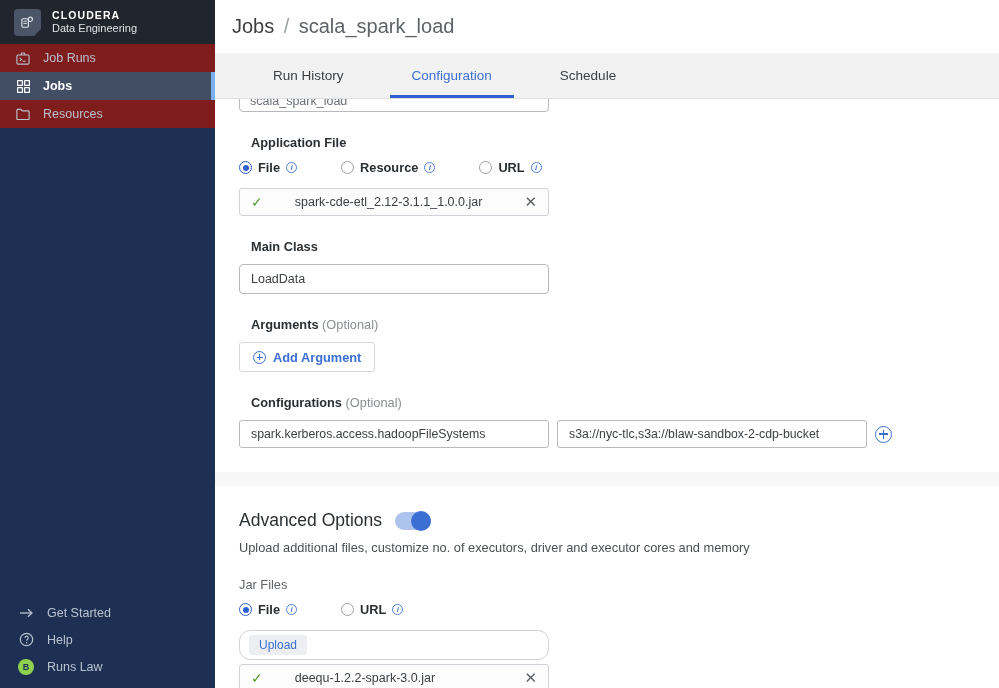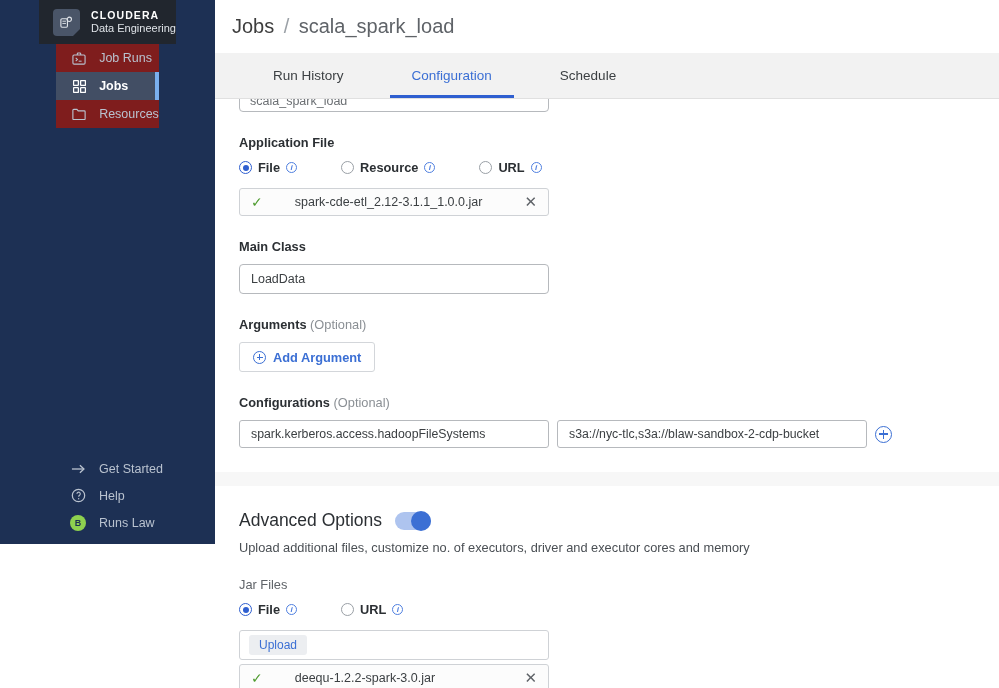--- a/index.html
+++ b/index.html
@@ -7,26 +7,25 @@
   body {
     width: 999px; height: 688px;
     font-family: "Liberation Sans", sans-serif;
     background: #ffffff;
     overflow: hidden;
     display: flex;
   }
 
   
   .sidebar {
-    width: 215px; height: 544px;
+    width: 215px; height: 688px;
     background: #1d3054;
     display: flex; flex-direction: column;
     flex: 0 0 215px;
     position: relative;
-    align-items: center;
   }
   .brand {
     height: 44px;
     background: #21262e;
     display: flex; align-items: center;
     padding-left: 14px;
     gap: 11px;
   }
   .brand-logo {
     width: 27px; height: 27px;
@@ -155,21 +154,21 @@
     padding: 0 10px;
     display: flex; align-items: flex-end;
     overflow: hidden;
     margin-top: -17px;
     padding-bottom: 3px;
   }
 
   .field-label {
     font-size: 12.8px; color: #2b2f33;
     font-weight: bold;
-    margin: 23px 0 10px 0;
+    margin: 23px 0 10px 12px;
   }
   .optional { color: #8a8f94; font-weight: normal; }
 
   .radio-row { display: flex; align-items: center; gap: 0; margin-bottom: 13px; }
   .radio-opt {
     display: flex; align-items: center; gap: 6px;
     margin-right: 44px; cursor: pointer;
   }
   .radio {
     width: 13px; height: 13px; border-radius: 50%;
@@ -265,21 +264,21 @@
     width: 20px; height: 20px; border-radius: 50%;
     background: #3b6fd4;
   }
   .adv-desc { font-size: 12.8px; color: #4a4f54; margin-top: 9px; }
   .sub-label {
     font-size: 12.8px; color: #5f6368;
     margin: 22px 0 10px 0;
   }
   .upload-box {
     width: 310px; height: 30px;
-    border: 1px solid #cfd2d6; border-radius: 3px;
+    border: 1px solid #cfd2d6; border-radius: 11px;
     background: #ffffff;
     display: flex; align-items: center;
     padding-left: 9px;
   }
   .upload-chip {
     background: #eceef1; color: #3b6fd4;
     font-size: 12px; padding: 3px 10px;
     border-radius: 3px; cursor: pointer;
   }
 </style>

